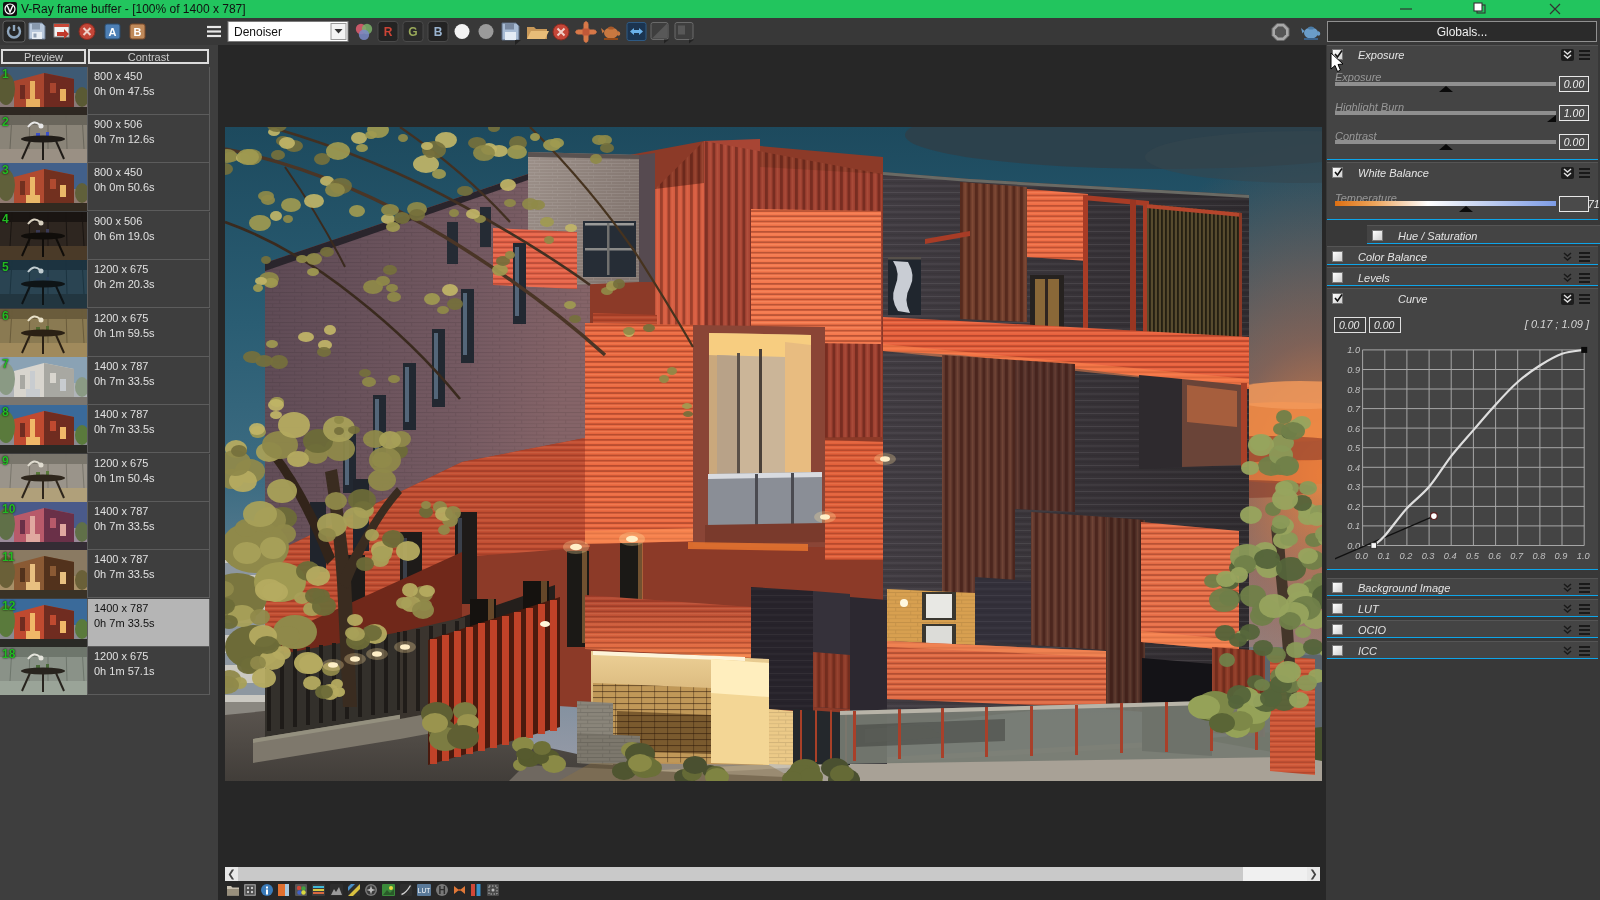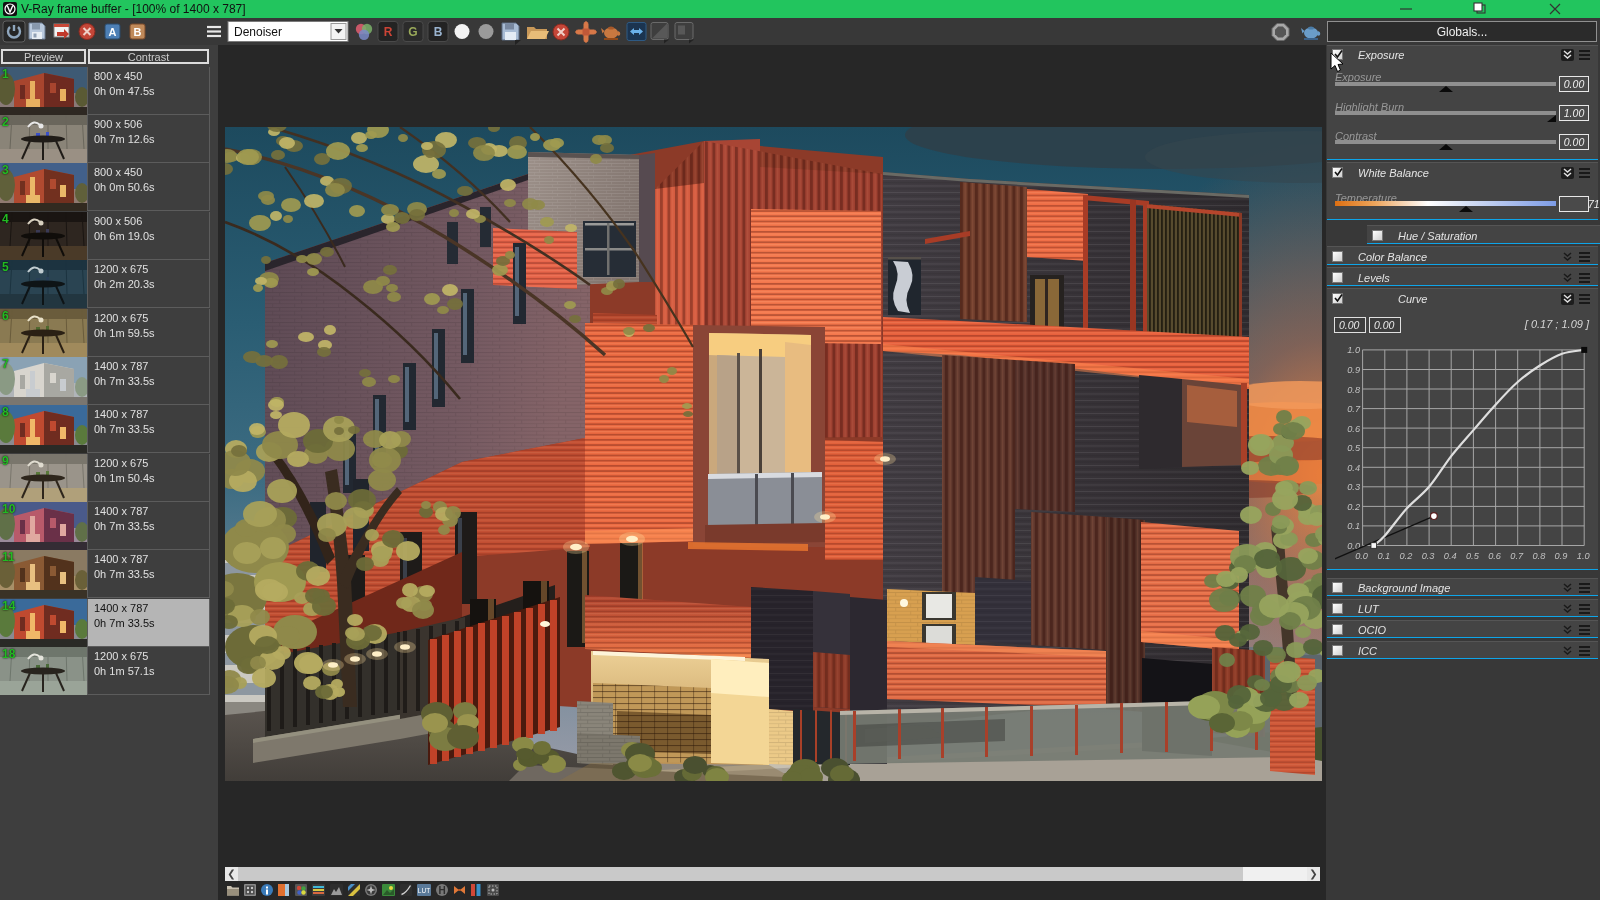--- a/index.html
+++ b/index.html
@@ -419,21 +419,21 @@
           <polygon points="44,6 74,12 74,40 44,40" fill="#702c20"></polygon>
           <rect x="20" y="18" width="5" height="14" fill="#702c20"></rect>
           <rect x="30" y="14" width="5" height="20" fill="#f0b868"></rect>
           <rect x="50" y="16" width="6" height="10" fill="#c04a30"></rect>
           <rect x="60" y="22" width="6" height="12" fill="#f0b868"></rect>
           <rect x="26" y="32" width="14" height="8" fill="#f0b868"></rect>
           <rect y="40" width="87" height="8" fill="#2a2a26"></rect>
           <ellipse cx="6" cy="22" rx="9" ry="16" fill="#5a7a3c"></ellipse>
           <ellipse cx="82" cy="30" rx="7" ry="10" fill="#5a7a3c"></ellipse>
         </svg></div>
-      <div class="num">14</div>
+      <div class="num">12</div>
       <div class="det" style="background:#b5b5b5;color:#111;">1400 x 787<br>0h 7m 33.5s</div>
     </div>
     <div class="lrow" style="top:602px">
       <div class="thumb"><svg width="87" height="48" viewBox="0 0 87 48">
           <rect width="87" height="48" fill="#8a9288"></rect>
           <rect width="87" height="10" fill="#6e766c"></rect>
           <g stroke="#6e766c" stroke-width="1">
             <line x1="12" y1="0" x2="10" y2="34"></line>
             <line x1="30" y1="0" x2="29" y2="34"></line>
             <line x1="48" y1="0" x2="48" y2="34"></line>

